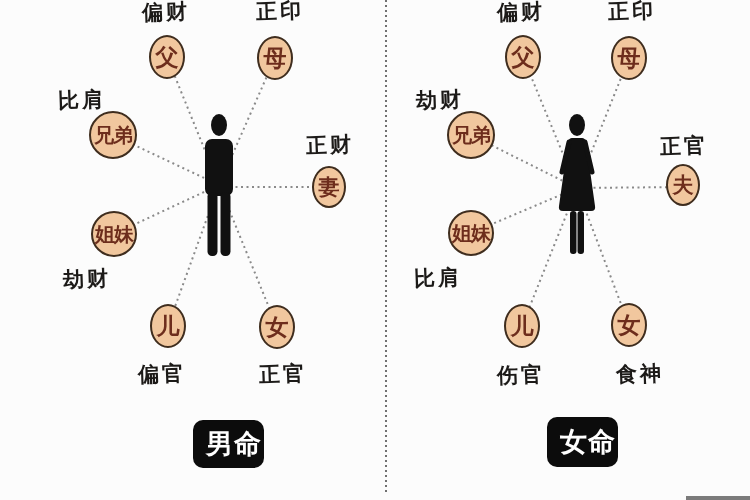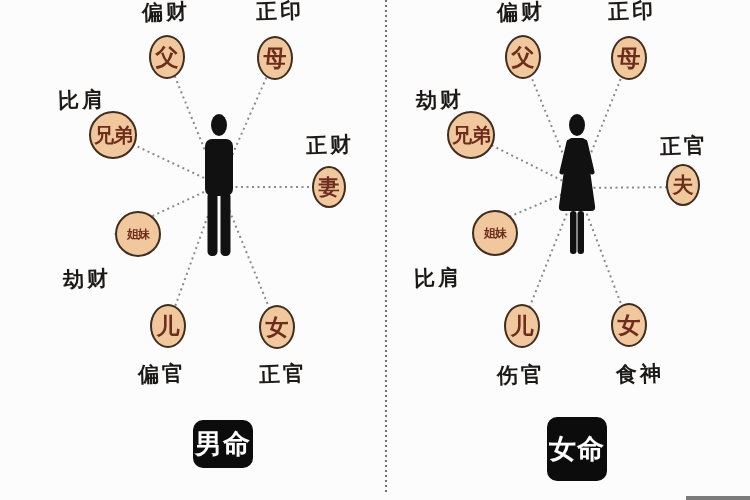--- a/index.html
+++ b/index.html
@@ -16,27 +16,28 @@
   }
   .node{
     position:absolute;display:flex;align-items:center;justify-content:center;
     background:#f1c79e;border:2px solid #3f2d1e;border-radius:50%;
     color:#6d2d1c;font-family:"Liberation Serif",serif;font-weight:bold;
     box-sizing:border-box;line-height:1;
   }
   .node.single{width:36px;height:44px;font-size:23px;}
   .node.small{width:34px;height:42px;font-size:21px;}
   .node.double{width:48px;height:48px;font-size:20px;letter-spacing:-1px;}
-  .node.double2{width:46px;height:46px;font-size:12px;letter-spacing:-1px;margin-left:24px;}
+  .node.double2{width:46px;height:46px;font-size:20px;letter-spacing:-1px;}
   .figure{position:absolute;}
   .badge{
     position:absolute;display:flex;align-items:center;justify-content:center;
     background:#0c0c0c;color:#ffffff;border-radius:10px;
     font-family:"DejaVu Sans",sans-serif;font-weight:bold;font-size:27px;
     letter-spacing:1px;
+    padding-left:11px;
   }
   .gray-bar{position:absolute;left:686px;top:496px;width:64px;height:4px;background:#7b7b7b;}
 </style>
 </head>
 <body>
 
 <div class="stage">
 
   <svg class="lines" width="750" height="500">
     <g stroke="#8a8a8a" stroke-width="2" stroke-dasharray="2 3.5" fill="none">
@@ -113,17 +114,17 @@
         <rect x="17" y="97" width="6.5" height="43" rx="3"></rect>
         <rect x="24.5" y="97" width="6.5" height="43" rx="3"></rect>
       </g>
       <g stroke="#111111" stroke-width="5" stroke-linecap="round">
         <line x1="16" y1="28" x2="9" y2="58"></line>
         <line x1="32" y1="28" x2="39" y2="58"></line>
       </g>
     </svg>
   </div>
 
-  <div class="badge" style="left:547px;top:417px;width:60px;height:64px;">女命</div>
+  <div class="badge" style="left:547px;top:417px;width:60px;height:50px;">女命</div>
 
   <div class="gray-bar"></div>
 
 </div>
 
 </body></html>

